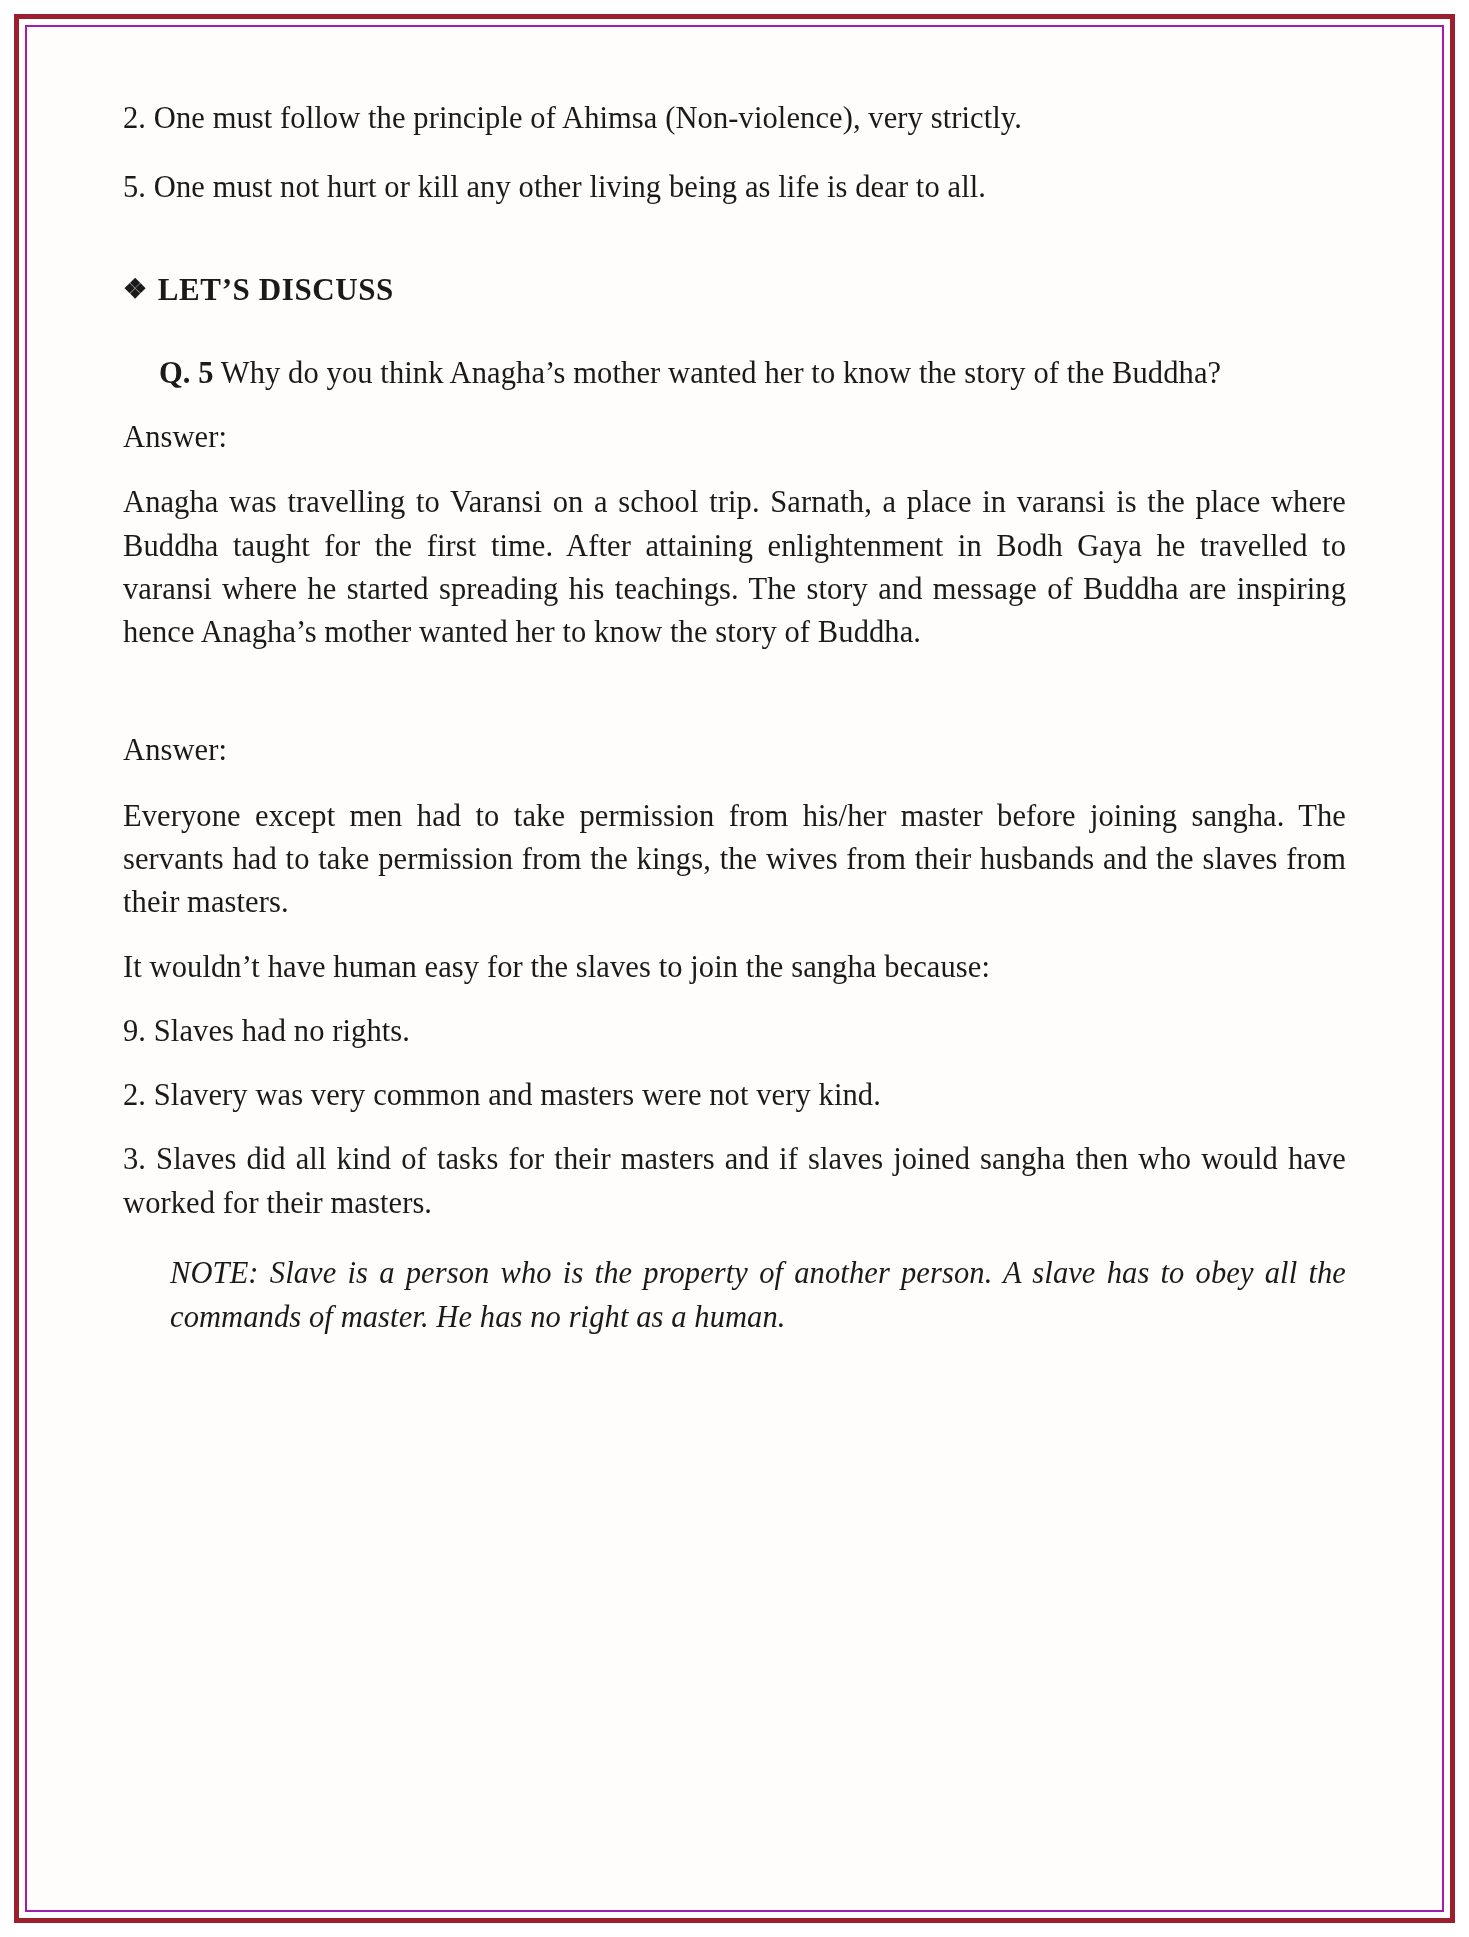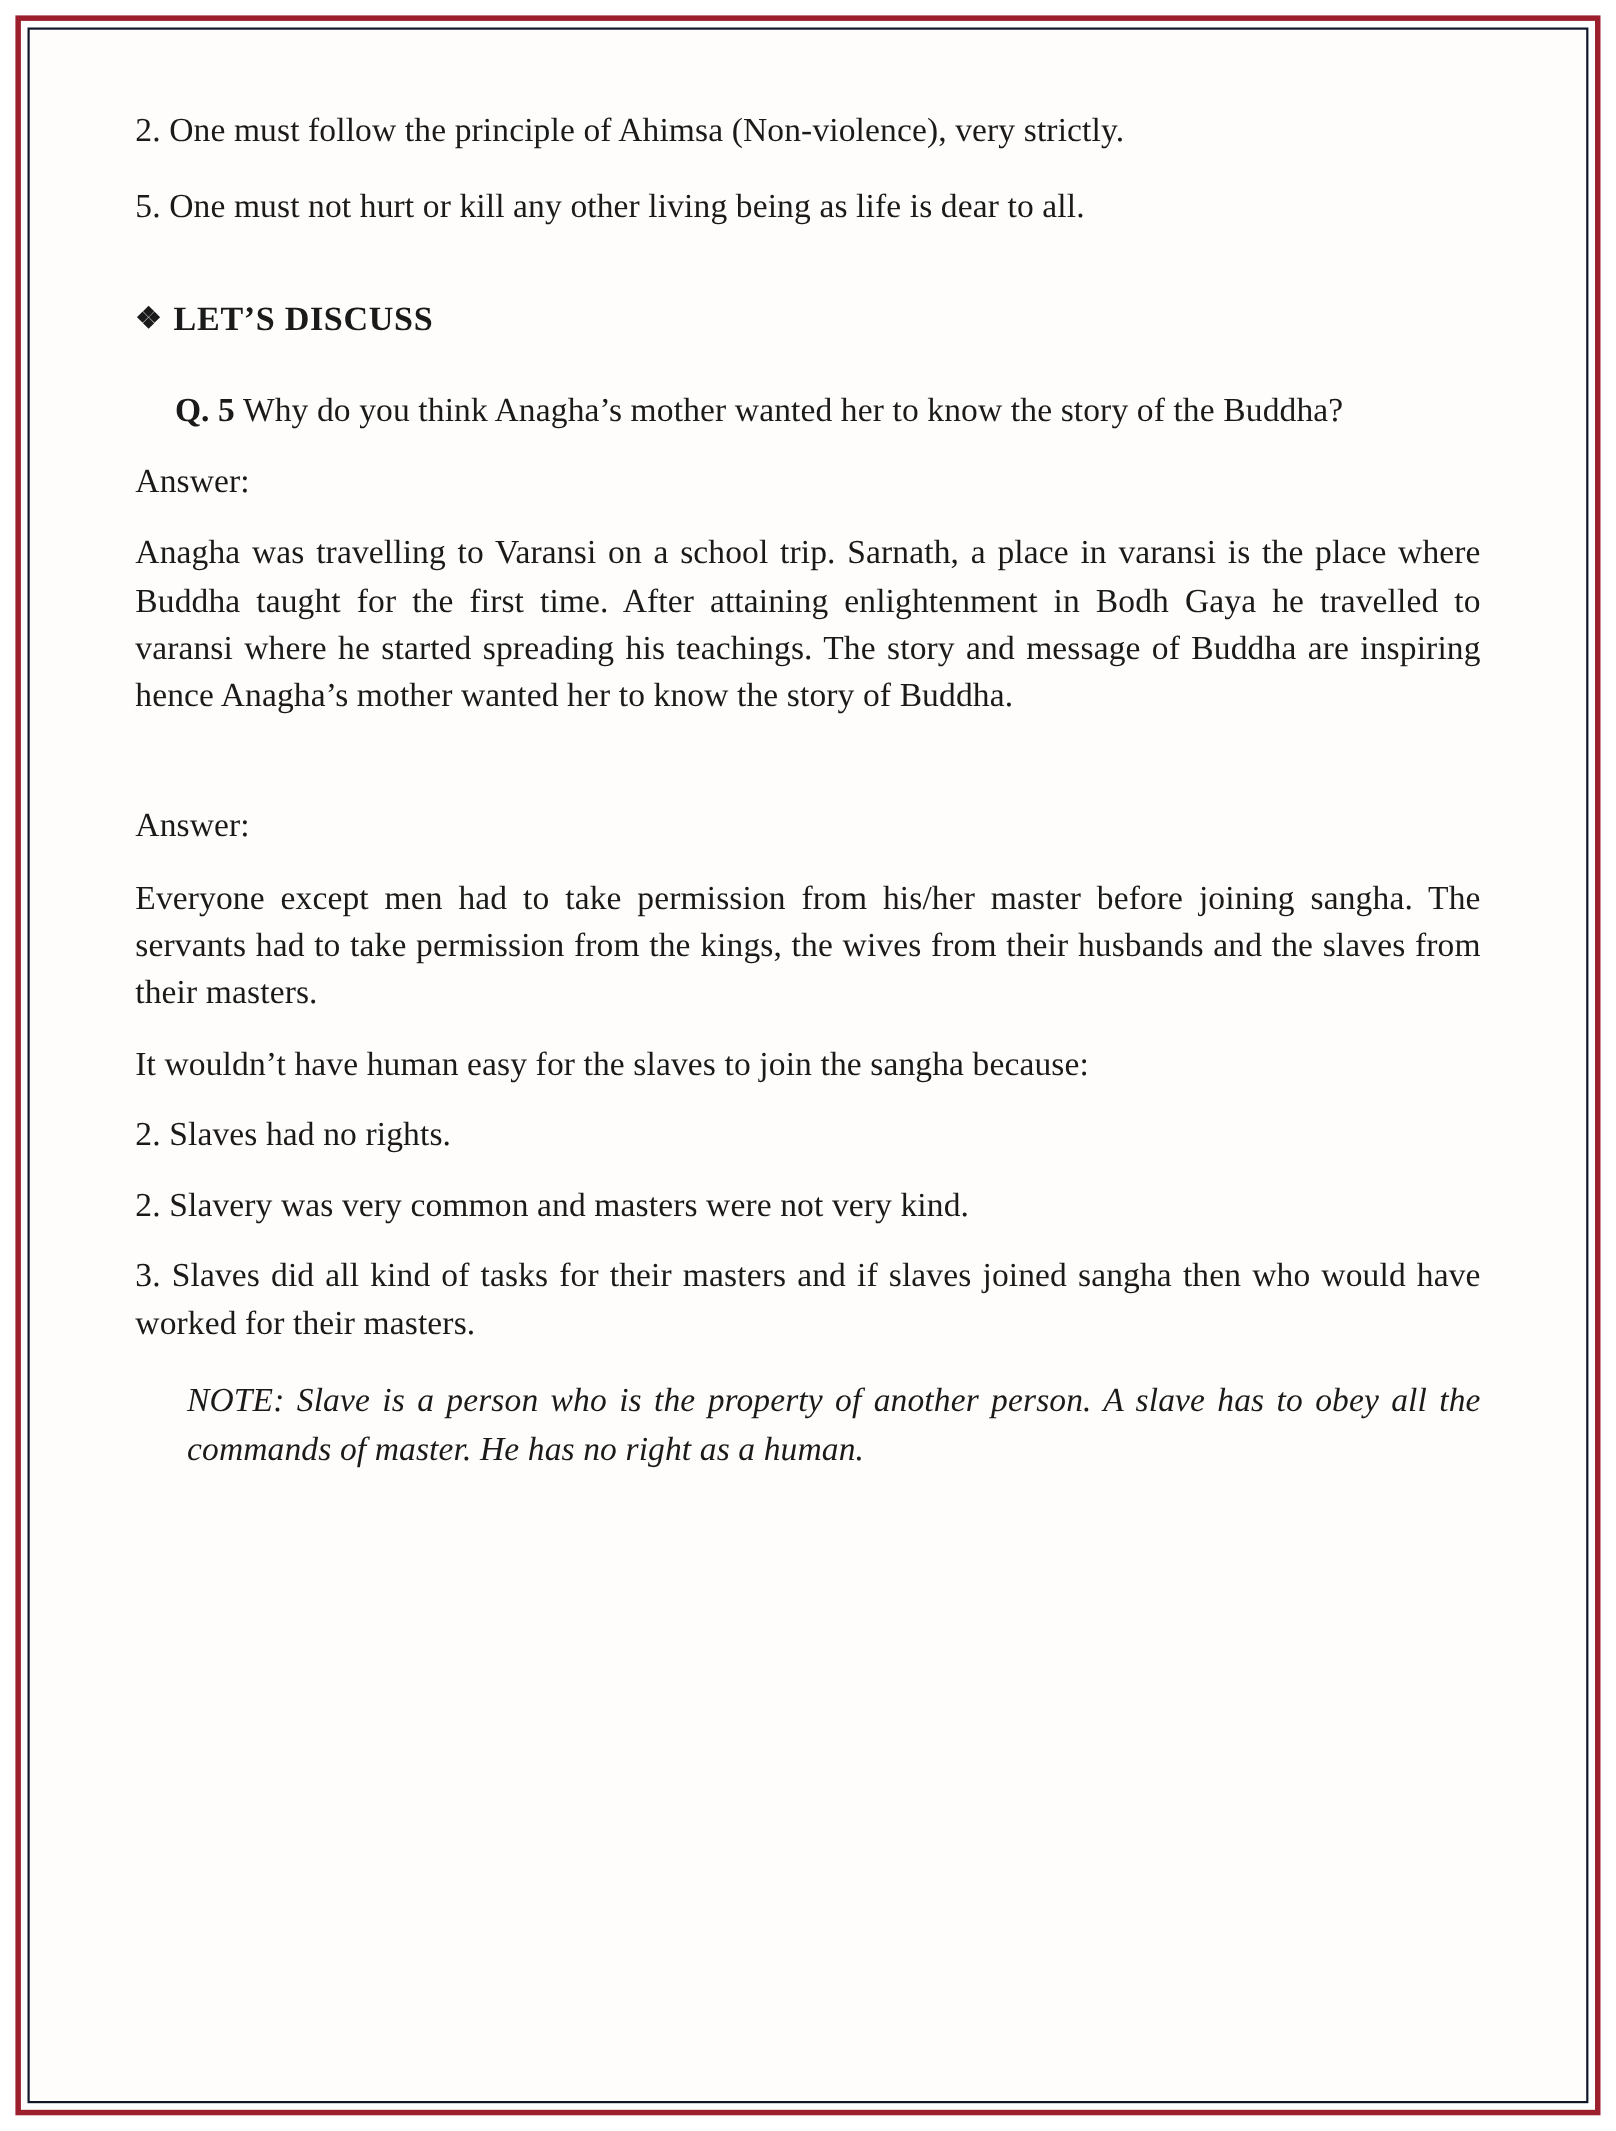--- a/index.html
+++ b/index.html
@@ -23,21 +23,21 @@
     box-sizing: border-box;
     width: 100%;
     height: 100%;
     border: 5px solid #9c1f2e;
     padding: 6px;
   }
   .border-inner {
     box-sizing: border-box;
     width: 100%;
     height: 100%;
-    border: 2px solid #0f172a;
+    border: 2px solid #a21caf;
     background: #fffdfb;
     padding: 70px 96px 40px 96px;
     overflow: hidden;
   }
   .content {
     color: #1a1a1a;
     font-size: 30.5px;
     line-height: 1.42;
     letter-spacing: 0.1px;
   }
@@ -104,21 +104,21 @@
           <p class="answer-label">Answer:</p>
           <p class="justify">Anagha was travelling to Varansi on a school trip. Sarnath, a place in varansi is the place where Buddha taught for the first time. After attaining enlightenment in Bodh Gaya he travelled to varansi where he started spreading his teachings. The story and message of Buddha are inspiring hence Anagha’s mother wanted her to know the story of Buddha.</p>
         </div>
 
         <div class="gap"></div>
 
         <div class="q-block">
           <p class="answer-label">Answer:</p>
           <p class="justify">Everyone except men had to take permission from his/her master before joining sangha. The servants had to take permission from the kings, the wives from their husbands and the slaves from their masters.</p>
           <p>It wouldn’t have human easy for the slaves to join the sangha because:</p>
-          <p>2. Slaves had no rights.</p>
+          <p>9. Slaves had no rights.</p>
           <p>2. Slavery was very common and masters were not very kind.</p>
           <p class="justify">3. Slaves did all kind of tasks for their masters and if slaves joined sangha then who would have worked for their masters.</p>
           <p class="note">NOTE: Slave is a person who is the property of another person. A slave has to obey all the commands of master. He has no right as a human.</p>
         </div>
 
       </div>
     </div>
   </div>
 </div>
 

